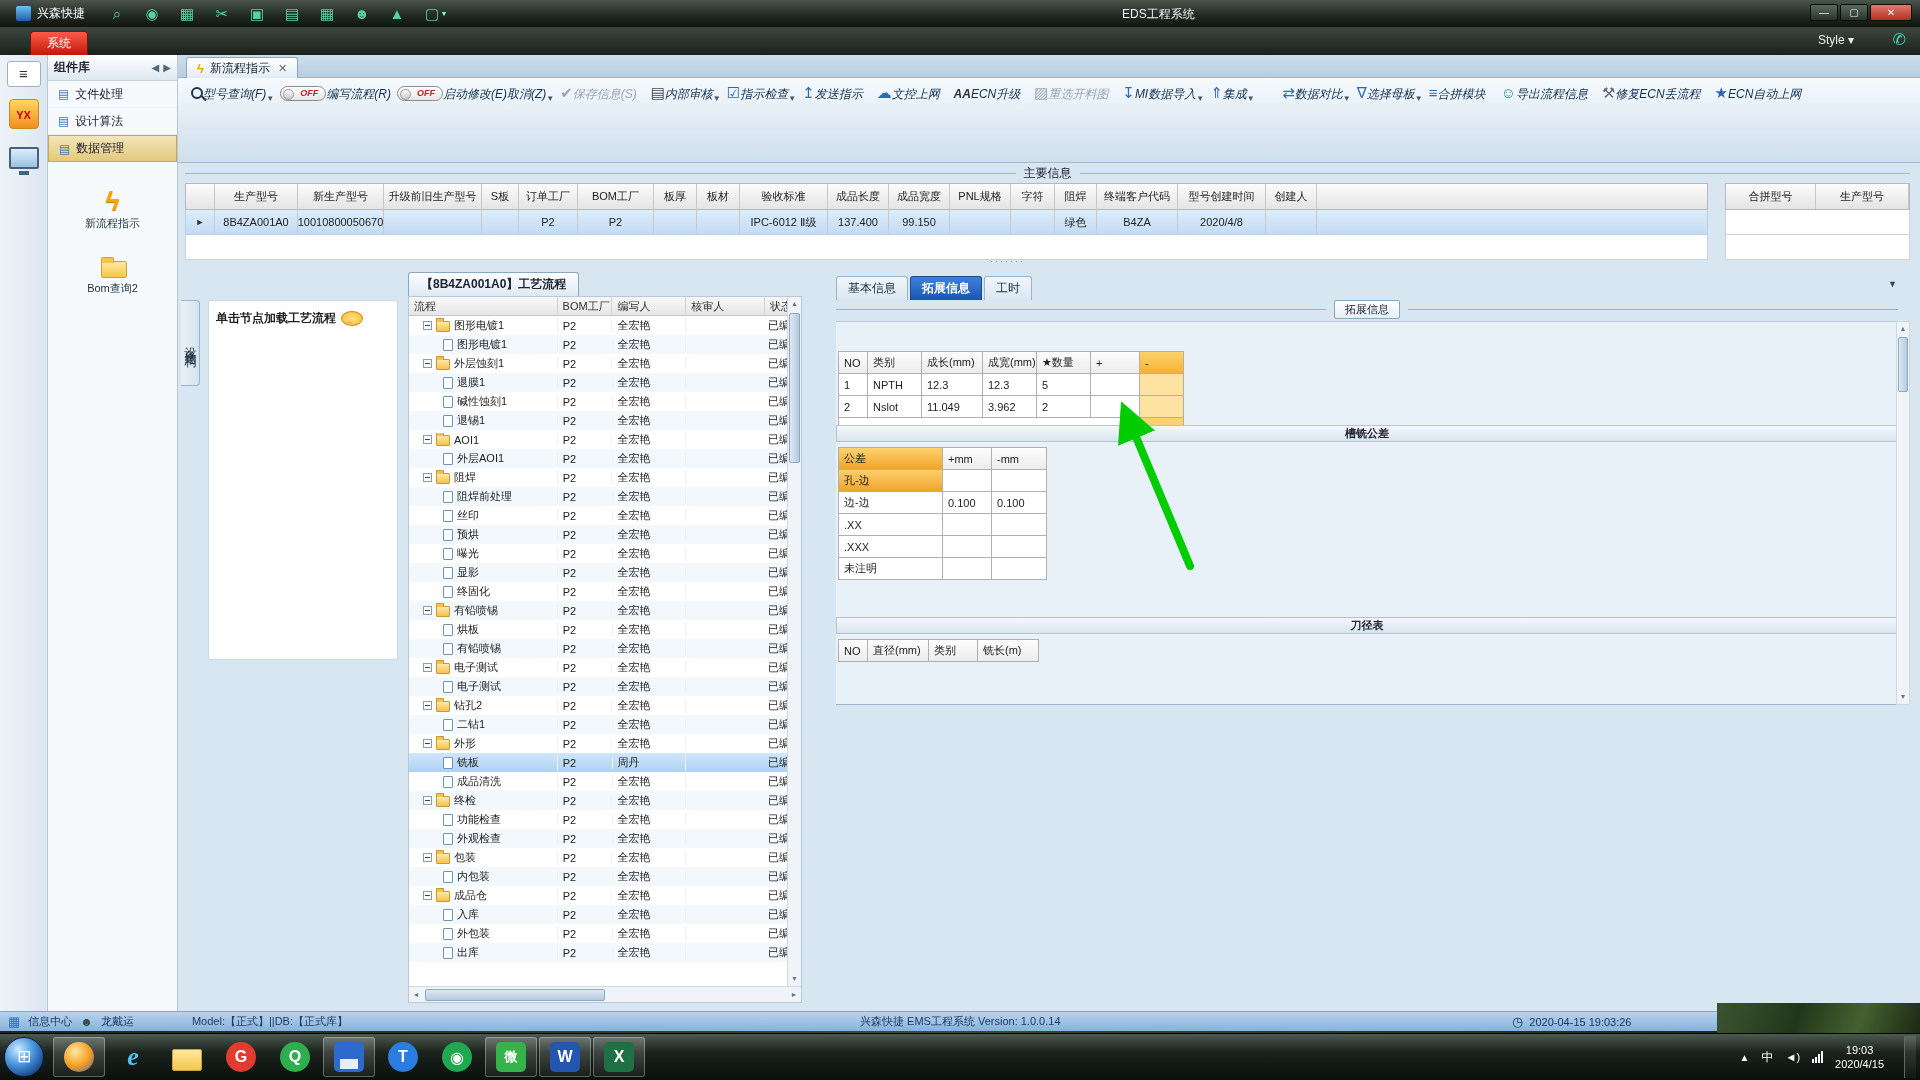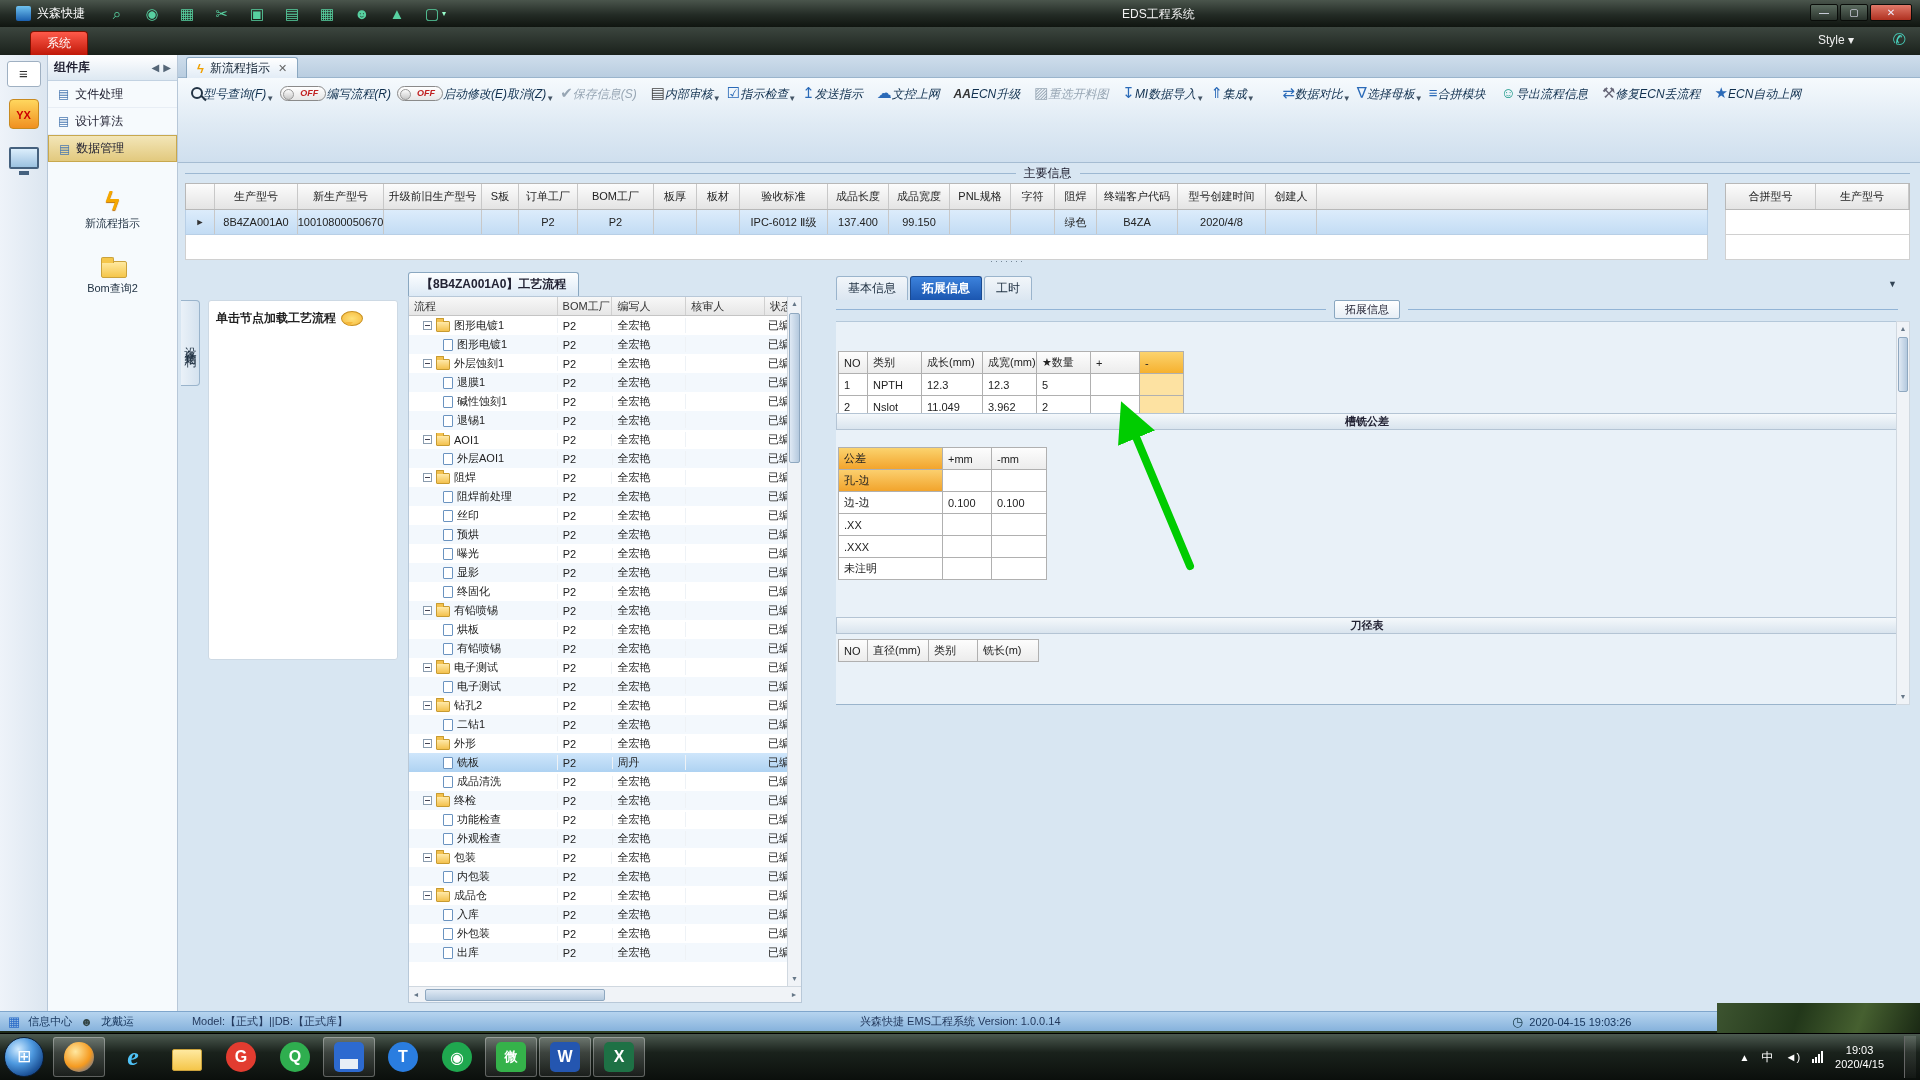--- a/index.html
+++ b/index.html
@@ -1029,21 +1029,21 @@
           <span class="c-qty">2</span>
           <span class="c-plus"></span>
           <span class="c-minus"></span>
         </div>
       </div>
     <div class="stub-row">
       <span class="stub-spacer"></span>
       <span class="stub-cell"></span>
     </div>
   </div>
-  <div class="sec-bar" style="top:91px;">槽铣公差</div>
+  <div class="sec-bar" style="top:103px;">槽铣公差</div>
   <div class="gtable" style="top:125px;">
     <div class="g-row g-head tol-cols">
 
     <span>公差</span>
         <span>+mm</span>
         <span>-mm</span>
       </div>
     <div>
 
         <div class="g-row tol-row" data-hl="1">

